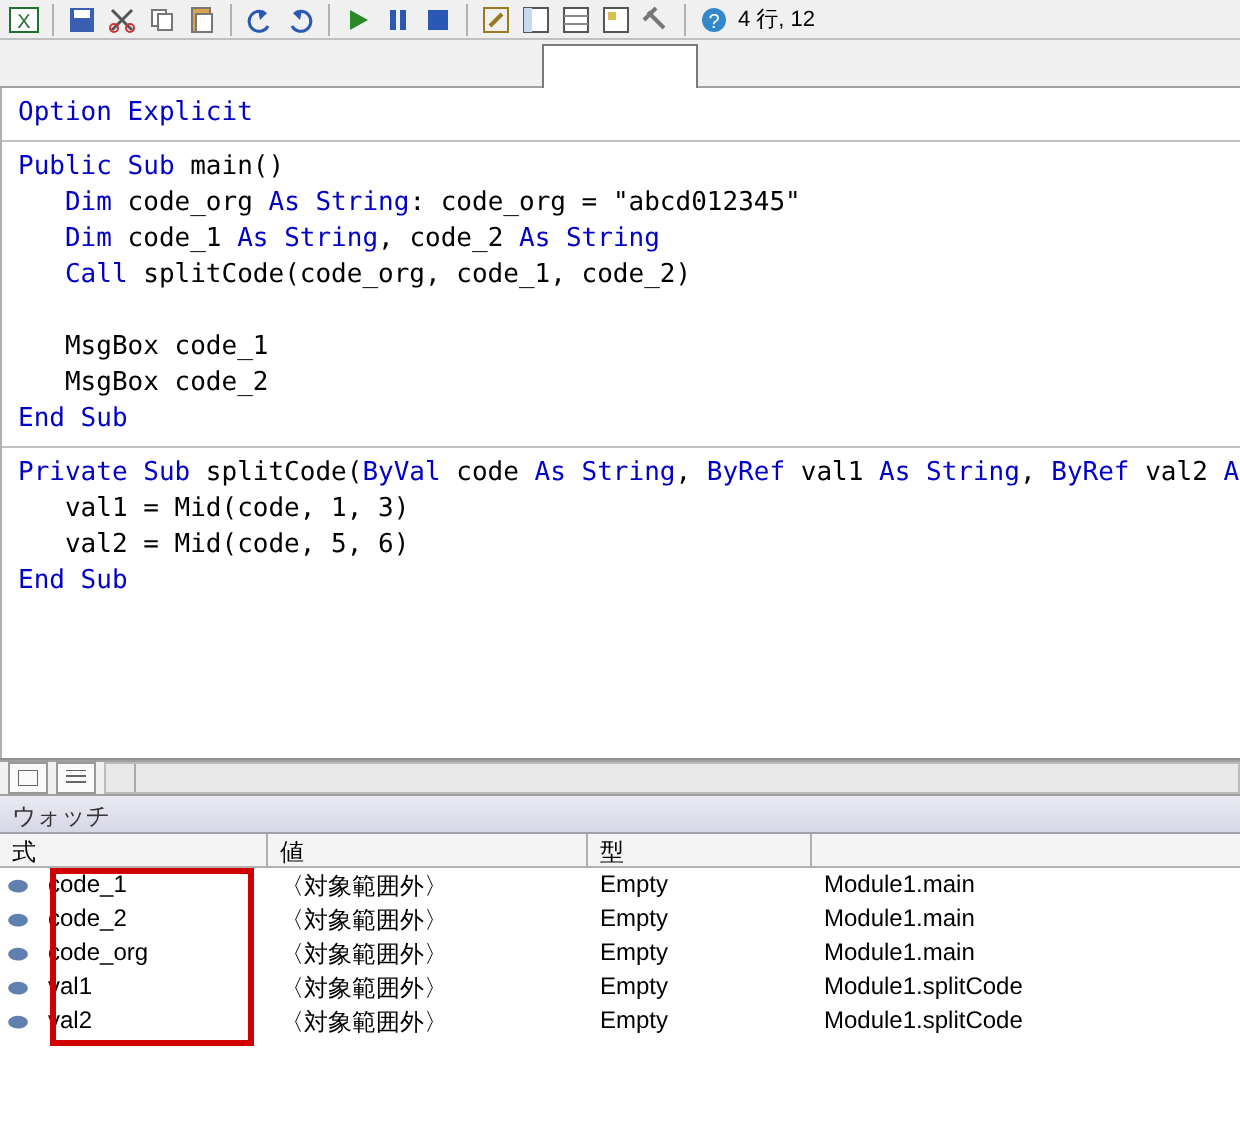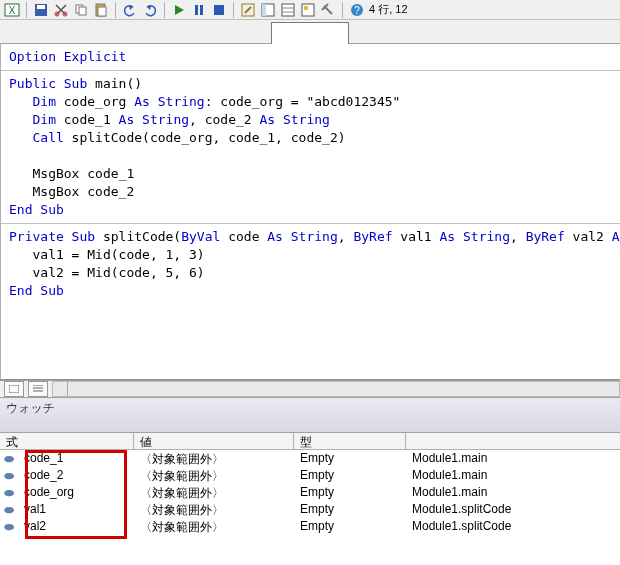--- a/index.html
+++ b/index.html
@@ -89,21 +89,21 @@
     margin-left: 4px;
     display:flex;align-items:center;justify-content:center;
   }
   .midbar .mb-scroll {
     flex:1; height:16px; background:#e8e8e8; margin-left:4px; border:1px solid #bbb; position:relative;
   }
   .midbar .mb-scroll::before{
     content:""; position:absolute; left:0; top:0; width:14px; height:100%; border-right:1px solid #aaa; display:flex; align-items:center; justify-content:center;
   }
   .watch-title {
-    height: 35px;
+    height: 19px;
     background: linear-gradient(#eaeaf2,#d8d8e6);
     border-bottom: 1px solid #a0a0a8;
     padding: 2px 6px;
     font-size: 12px;
     color: #333;
   }
   .watch-pane {
     flex:1; background:#ffffff; display:flex; flex-direction:column;
   }
   .watch-head {

